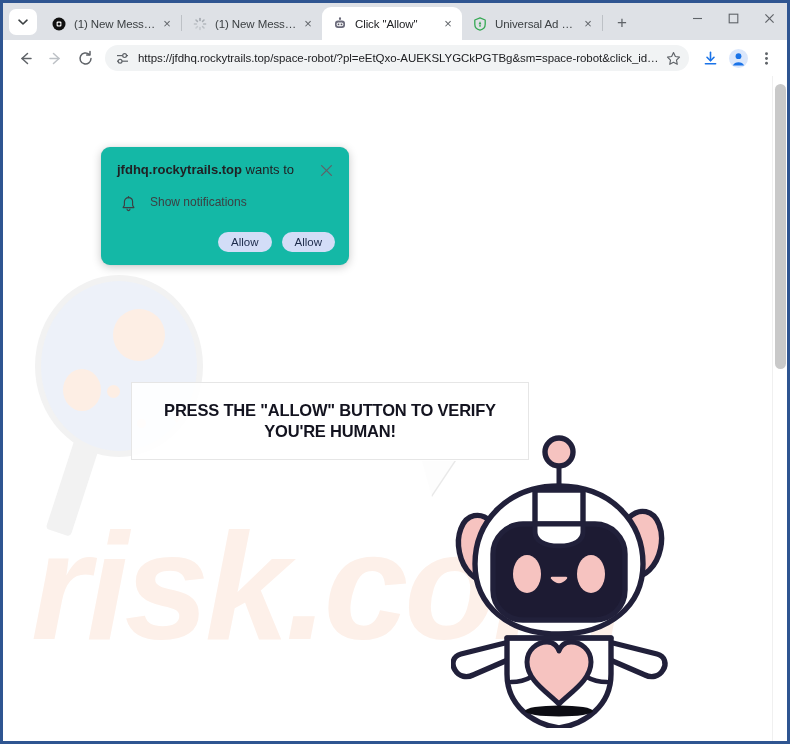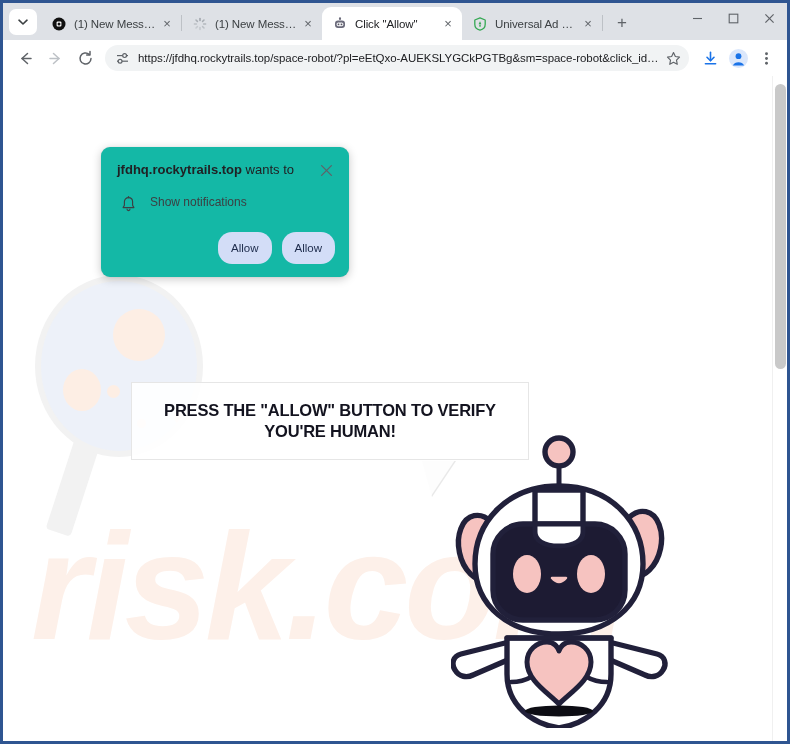--- a/index.html
+++ b/index.html
@@ -318,21 +318,21 @@
     color: #3c4043;
   }
   .perm-actions {
     display: flex;
     justify-content: flex-end;
     gap: 10px;
     margin-top: 19px;
   }
   .perm-btn {
     min-width: 52px;
-    height: 32px;
+    height: 20px;
     border-radius: 14px;
     background: #d3ddf7;
     color: #1c2a4a;
     font-size: 11.5px;
     font-weight: 500;
     display: flex;
     align-items: center;
     justify-content: center;
     padding: 0 13px;
   }

